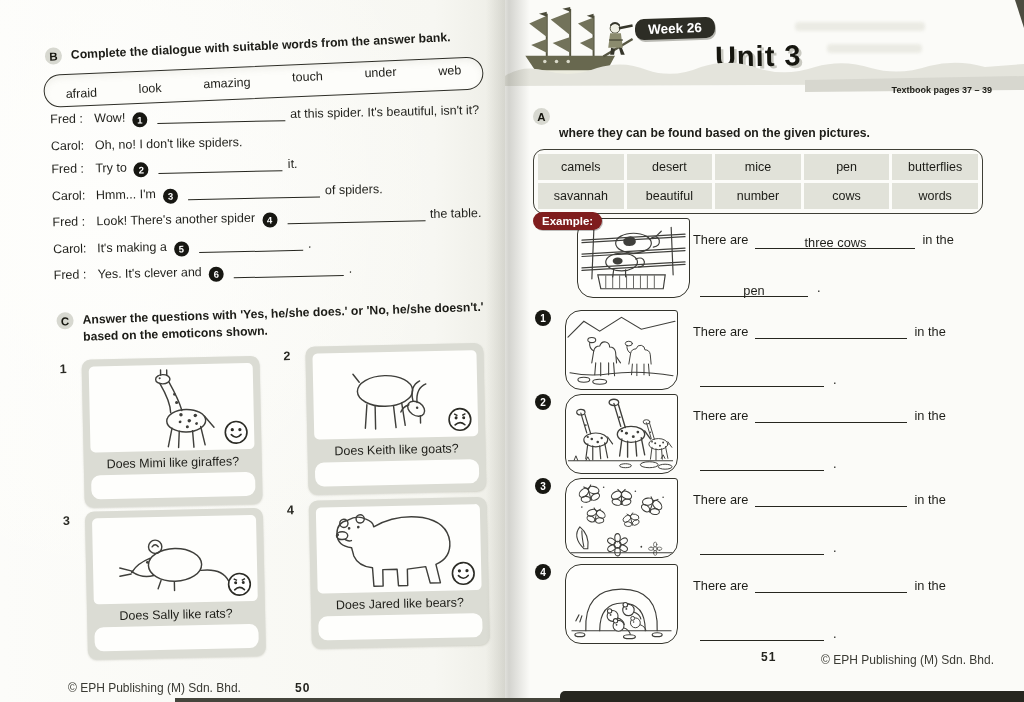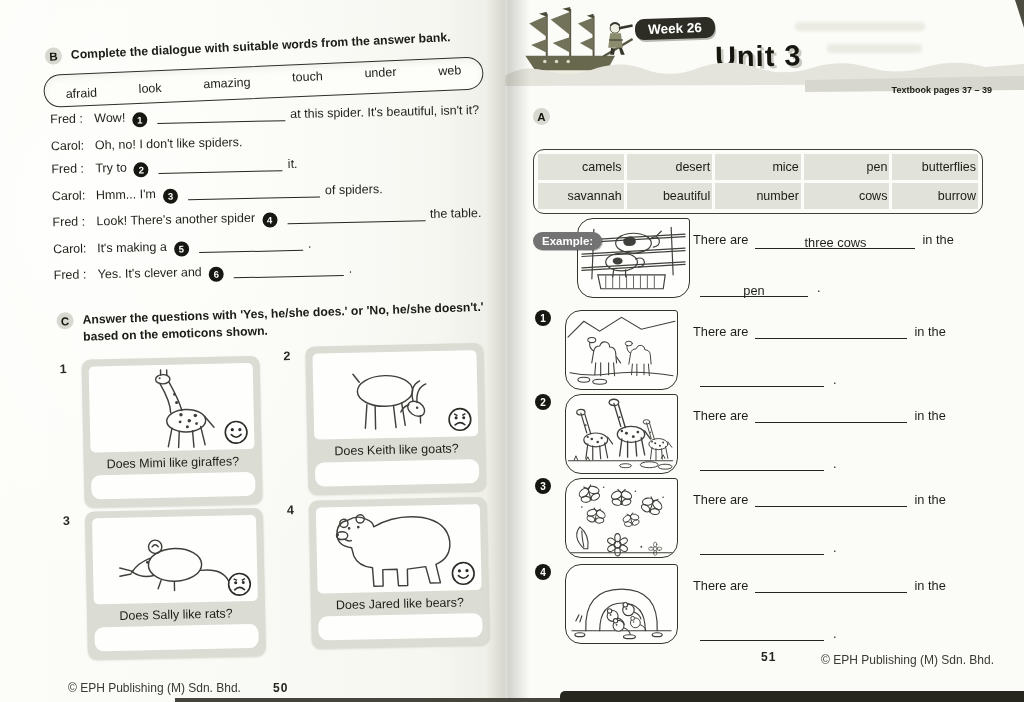--- a/index.html
+++ b/index.html
@@ -59,42 +59,42 @@
   .cardwrap{position:absolute;display:flex;}
   .cnum{font-size:12.5px;font-weight:bold;width:22px;padding-top:2px;color:#2a2a24;}
   .card{width:178px;background:#dbdcd4;border-radius:9px;padding:7px 7px 8px;
     box-shadow:0 1px 2px rgba(120,120,100,.25);}
   .cpic{position:relative;background:#fefefc;border-radius:5px;height:86px;overflow:hidden;}
   .cpic > svg.animal{position:absolute;left:0;top:0;width:100%;height:100%;}
   .emoji{position:absolute;right:5px;bottom:4px;width:26px;height:26px;}
   .cq{text-align:center;font-size:12.5px;padding:5px 0 4px;color:#1e1e19;font-weight:500;}
   .cans{background:#fefefc;border-radius:9px;height:24px;}
   #left-footer-copy{position:absolute;left:68px;top:681px;}
-  #left-footer-num{position:absolute;left:273px;top:681px;}
+  #left-footer-num{position:absolute;left:295px;top:681px;}
 
   
   #ship{position:absolute;left:8px;top:2px;width:128px;height:78px;}
   #week-badge{position:absolute;left:130px;top:18px;background:#2d2d25;color:#fff;
     font-weight:bold;font-size:13.5px;padding:3px 13px;border-radius:9px;transform:rotate(-2deg);
     box-shadow:1px 2px 0 rgba(60,60,48,.35);}
   #unit-title{position:absolute;left:210px;top:40px;font-size:29px;font-weight:bold;
     letter-spacing:1px;color:#16160f;transform:rotate(-1deg);
     text-shadow:2.5px 2.5px 0 #c9c9c1, -1px -1px 0 #fff;}
   #banner{position:absolute;left:0;top:54px;width:519px;height:46px;}
   #textbook-ref{position:absolute;right:32px;top:85px;font-size:9px;font-weight:bold;color:#1b1b15;}
   #a-header{position:absolute;left:28px;top:108px;width:458px;display:flex;align-items:flex-start;}
   #a-wordbank{position:absolute;left:28px;top:149px;width:450px;border:1.6px solid #3f3f36;
     border-radius:11px;background:#fcfcf9;padding:4px;display:grid;
     grid-template-columns:repeat(5,1fr);gap:3px;}
-  #a-wordbank .cell{background:#e1e2d9;text-align:right;font-size:12.5px;padding:6px 2px;color:#1c1c17;}
+  #a-wordbank .cell{background:#e1e2d9;text-align:center;font-size:12.5px;padding:6px 2px;color:#1c1c17;}
   .arow{position:absolute;left:28px;width:460px;height:90px;}
   .abadge{position:absolute;left:2px;top:2px;display:inline-flex;align-items:center;justify-content:center;
     width:16px;height:16px;border-radius:50%;background:#171712;color:#fff;font-size:10px;font-weight:bold;}
-  .example-pill{position:absolute;left:0;top:-4px;background:#737373;color:#fff;font-weight:bold;
-    font-size:11.5px;padding:3px 9px;border-radius:9px;z-index:2;box-shadow:1px 1px 0 rgba(0,0,0,.25);margin-top:20px;}
+  .example-pill{position:absolute;left:0;top:-4px;background:#7f1d1d;color:#fff;font-weight:bold;
+    font-size:11.5px;padding:3px 9px;border-radius:9px;z-index:2;box-shadow:1px 1px 0 rgba(0,0,0,.25);}
   .apic{position:absolute;left:32px;top:2px;width:113px;height:80px;background:#fefefc;
     border:1.5px solid #34342c;border-radius:16px 3px 16px 16px;overflow:hidden;}
   .apic svg{width:100%;height:100%;}
   .asent{position:absolute;left:160px;font-size:12.8px;color:#1f1f1a;white-space:nowrap;}
   .asent.s1{top:16px;}
   .asent.s2{top:64px;}
   .ans-line{display:inline-block;border-bottom:1.6px solid #26261f;height:14px;margin:0 7px;
     vertical-align:-3px;text-align:center;font-size:12.8px;}
   .period{margin-left:2px;}
   #right-footer-num{position:absolute;left:256px;top:650px;}
@@ -348,34 +348,34 @@
     <div id="unit-title">Unit 3</div>
 
     <svg id="banner" viewBox="0 0 519 46" preserveAspectRatio="none">
       <path d="M0,22 Q18,10 42,17 Q66,24 92,14 Q118,6 142,16 Q168,25 196,13 Q224,4 252,14 Q280,23 310,13 Q338,5 366,14 Q394,22 424,12 Q452,5 480,13 L519,10 L519,30 L0,32 Z" fill="#e4e4dc"></path>
       <path d="M300,26 L519,22 L519,36 L300,38 Z" fill="#d7d7cf"></path>
     </svg>
     <span id="textbook-ref">Textbook pages 37 – 39</span>
 
     <div id="a-header">
       <span class="letter-badge">A</span>
-      <span class="instr"><br></span>
+      <span class="instr"><br><span>where they can be found based on the given pictures.</span></span>
     </div>
 
     <div id="a-wordbank">
       <span class="cell">camels</span>
       <span class="cell">desert</span>
       <span class="cell">mice</span>
       <span class="cell">pen</span>
       <span class="cell">butterflies</span>
       <span class="cell">savannah</span>
       <span class="cell">beautiful</span>
       <span class="cell">number</span>
       <span class="cell">cows</span>
-      <span class="cell">burrow</span>
+      <span class="cell">words</span>
     </div>
 
     <div class="arow" style="top:216px">
       <span class="example-pill">Example:</span>
       <div class="apic" style="left:44px">
         <svg viewBox="0 0 112 78">
           <g stroke="#3f3f3b" stroke-width="1.2" fill="none" stroke-linecap="round">
             <path d="M16,10 L14,60"></path>
               <path d="M94,8 L96,56"></path>
             <path d="M4,21 L108,15"></path>

